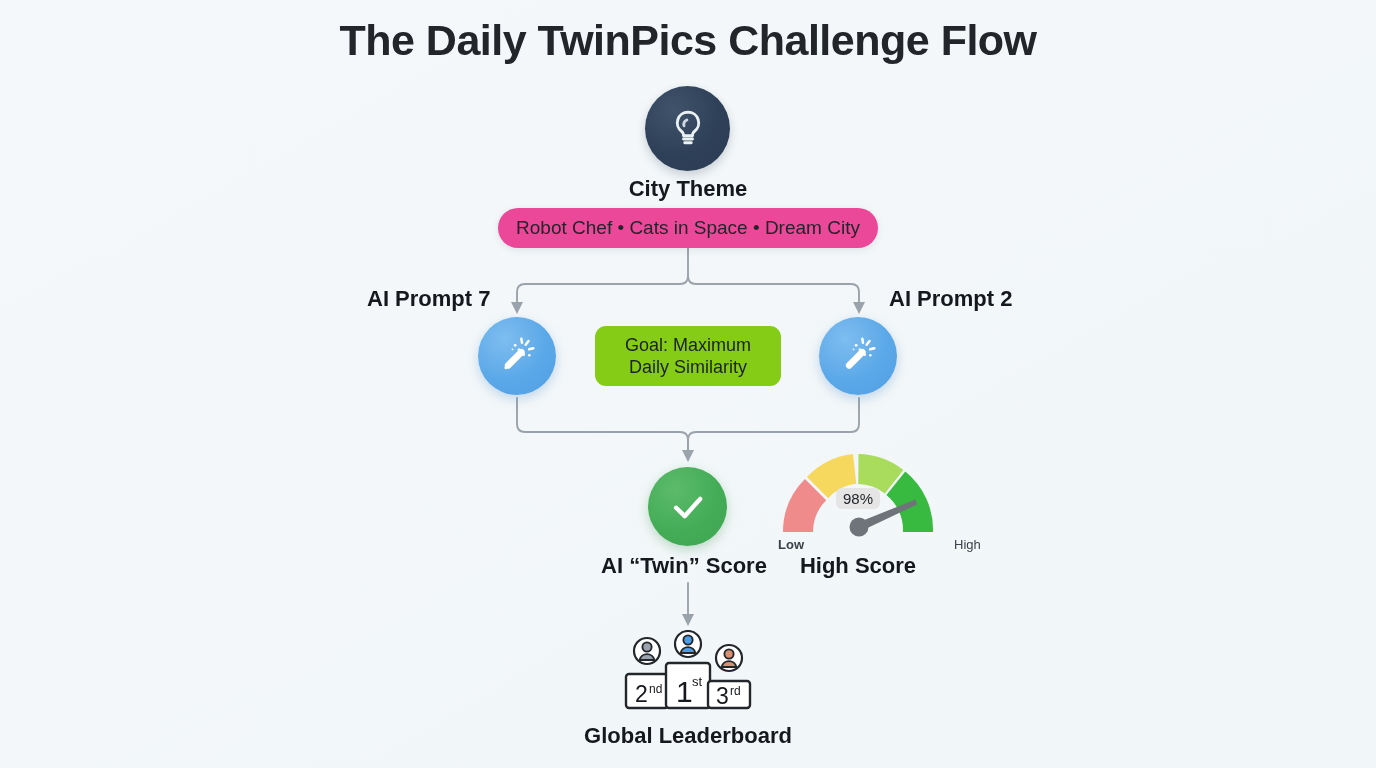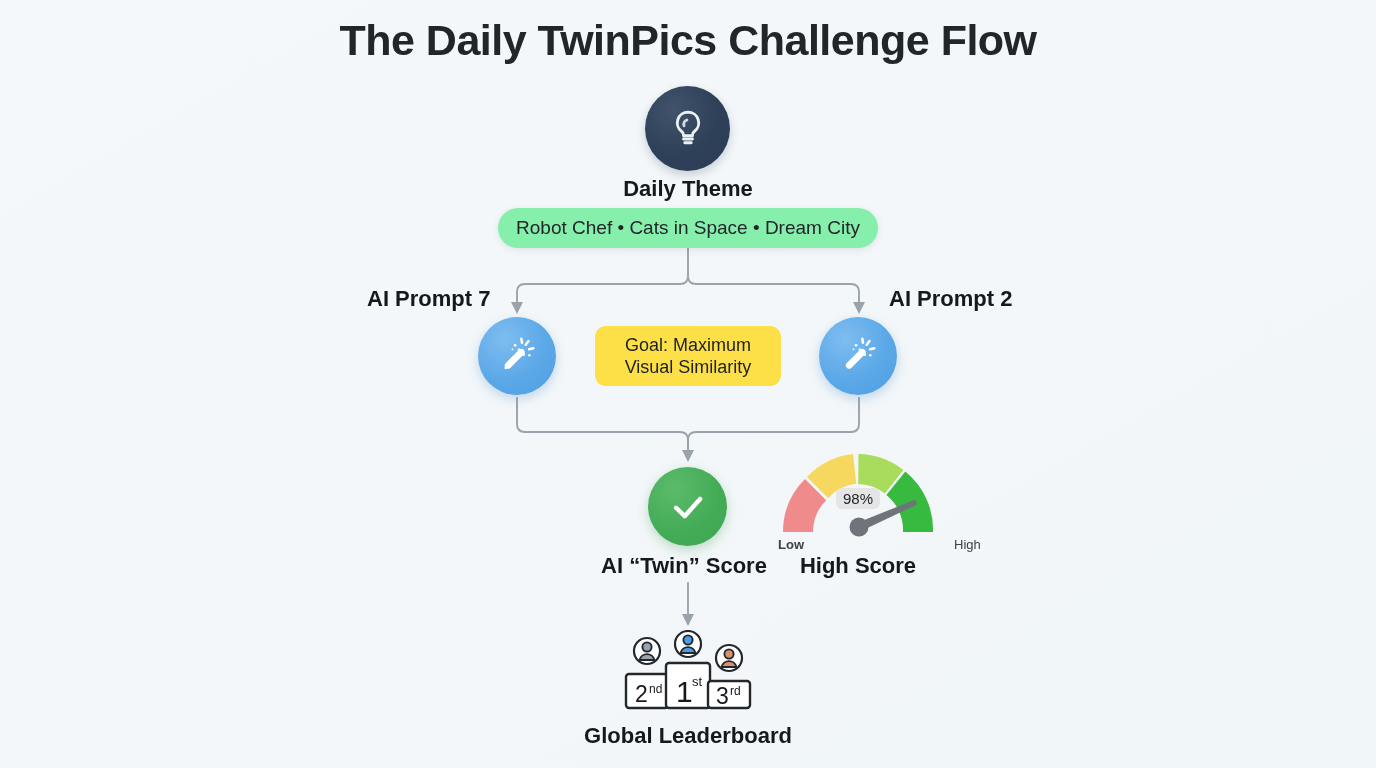--- a/index.html
+++ b/index.html
@@ -48,28 +48,28 @@
   .c-wand-r { left: 819px; top: 317px; }
   .c-check {
     left: 648px; top: 467px; width: 79px; height: 79px;
     background: radial-gradient(circle at 34% 28%, #5cbb6b 0%, #44ac57 55%, #3ea550 100%);
     box-shadow: 0 4px 11px rgba(70,150,90,0.30);
   }
 
   
   .theme-pill {
     position: absolute; left: 498px; top: 208px; width: 380px; height: 40px;
-    background: #86efac; border-radius: 20px;
+    background: #ec4899; border-radius: 20px;
     display: flex; align-items: center; justify-content: center;
     font-size: 19px; color: #22262b;
     box-shadow: 0 2px 7px rgba(60,80,100,0.12);
   }
   .goal-box {
     position: absolute; left: 595px; top: 326px; width: 186px; height: 60px;
-    background: #fde047; border-radius: 11px;
+    background: #84cc16; border-radius: 11px;
     display: flex; flex-direction: column; align-items: center; justify-content: center;
     font-size: 18px; color: #1d2126; line-height: 1.25;
   }
 
   
   .conn { position: absolute; left: 0; top: 0; width: 1376px; height: 768px; pointer-events: none; }
 
   
   .gauge { position: absolute; left: 779px; top: 446px; width: 158px; height: 92px; }
   .gauge-val {
@@ -118,21 +118,21 @@
     </g>
   </svg>
 
   <div class="circle c-theme">
     <svg width="46" height="46" viewBox="0 0 24 24" fill="none" stroke="#eaf2f4" stroke-width="1.5" stroke-linecap="round" stroke-linejoin="round">
       <path d="M12 3.2a5.6 5.6 0 0 0-3.3 10.1c.6.45.95 1.05.95 1.7v.5h4.7v-.5c0-.65.35-1.25.95-1.7A5.6 5.6 0 0 0 12 3.2z"></path>
       <path d="M9.65 17.2h4.7M10.3 19.2h3.4"></path>
       <path d="M9.9 10.3a2.6 2.6 0 0 1 1.5-3.0" opacity="0.85"></path>
     </svg>
   </div>
-  <div class="node-label lbl-daily">Daily Theme</div>
+  <div class="node-label lbl-daily">City Theme</div>
 
   <div class="theme-pill">
     <span>Robot Chef • Cats in Space • Dream City</span>
   </div>
 
   <div class="node-label lbl-p1">AI Prompt 7</div>
   <div class="circle c-wand c-wand-l">
     <svg width="40" height="40" viewBox="0 0 24 24" fill="none" stroke="#ffffff" stroke-width="1.7" stroke-linecap="round" stroke-linejoin="round">
       <path d="M5.3 19.0 L14.6 9.7"></path>
       <path d="M13.2 8.3 L16.0 11.1"></path>
@@ -151,21 +151,21 @@
       <path d="M13.2 8.3 L16.0 11.1"></path>
       <path d="M17.2 5.2 L18.9 3.0 M19.3 8.0 L21.8 7.4 M15.0 4.0 L14.6 1.7" stroke-width="1.5"></path>
       <circle cx="10.9" cy="5.6" r="0.85" fill="#ffffff" stroke="none"></circle>
       <circle cx="19.4" cy="11.6" r="0.75" fill="#ffffff" stroke="none"></circle>
       <circle cx="9.3" cy="8.0" r="0.55" fill="#ffffff" stroke="none"></circle>
     </svg>
   </div>
 
   <div class="goal-box">
     <span>Goal: Maximum</span>
-    <span>Visual Similarity</span>
+    <span>Daily Similarity</span>
   </div>
 
   <div class="circle c-check">
     <svg width="44" height="44" viewBox="0 0 24 24" fill="none" stroke="#ffffff" stroke-width="2.4" stroke-linecap="round" stroke-linejoin="round">
       <path d="M5.5 12.4 L10.2 17.0 L18.6 7.6"></path>
     </svg>
   </div>
   <div class="node-label lbl-twin">AI “Twin” Score</div>
 
   <svg class="gauge" viewBox="0 0 158 92">

